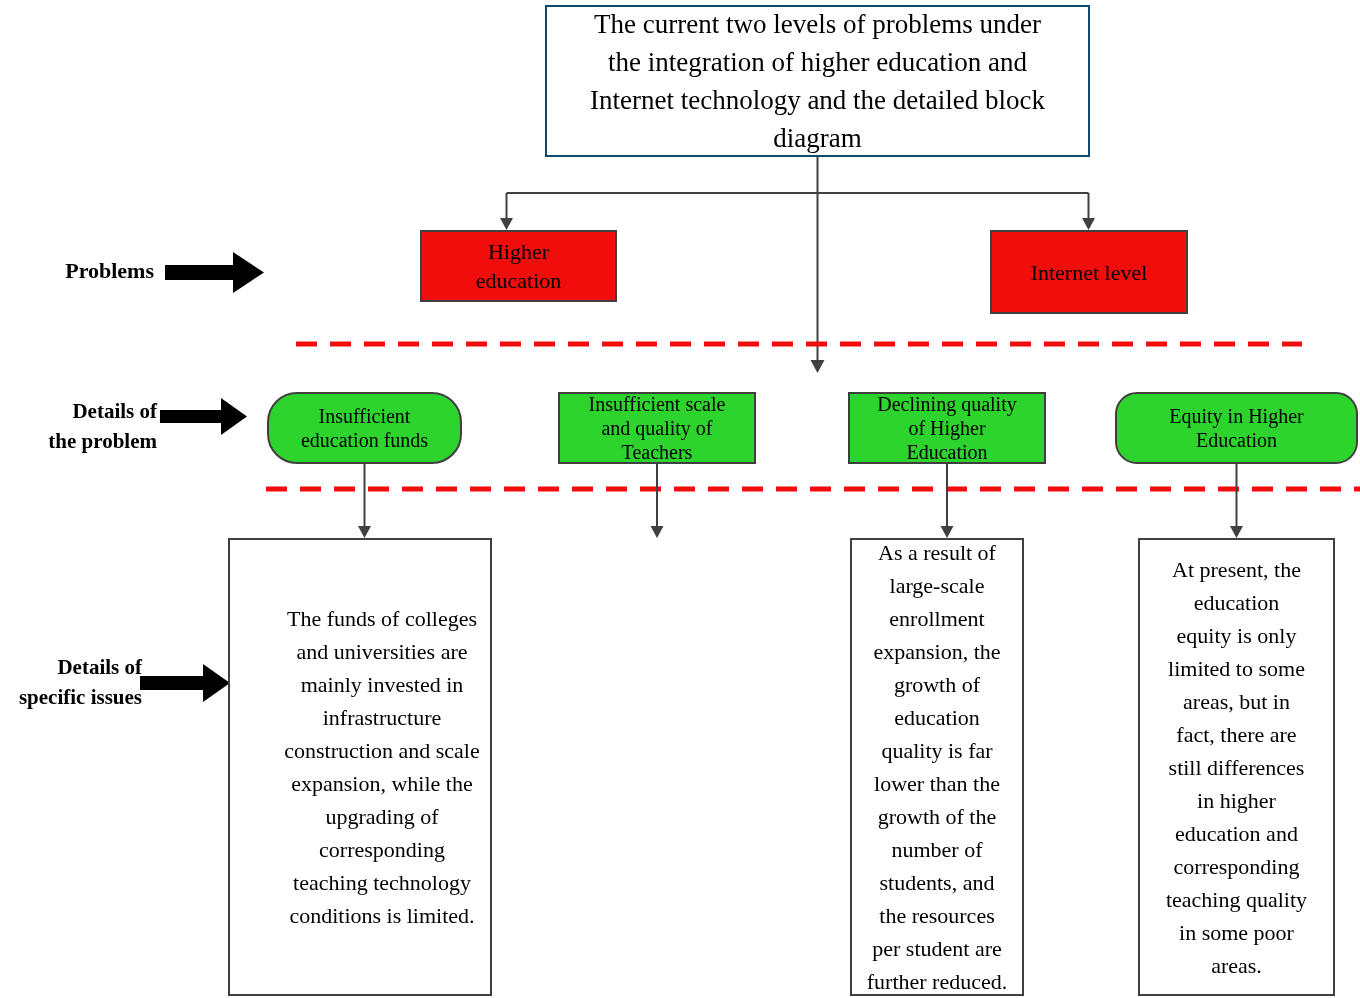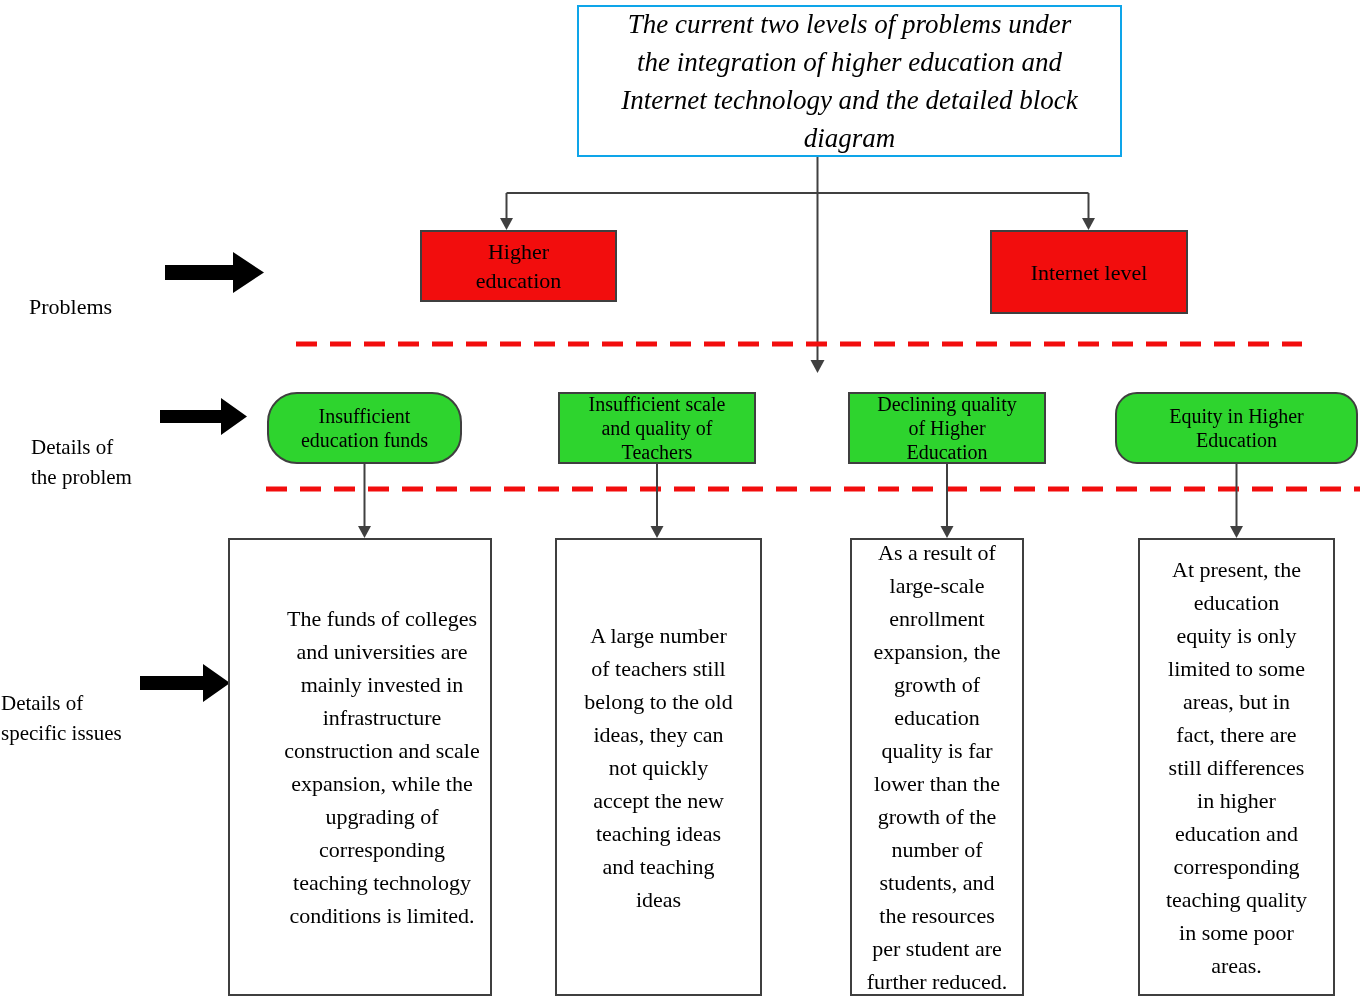--- a/index.html
+++ b/index.html
@@ -12,23 +12,23 @@
     color:#000000;
     overflow:hidden;
   }
   .ml{white-space:pre-line;}
   .box{
     position:absolute;
     display:flex;align-items:center;justify-content:center;
     text-align:center;
   }
   .title-box{
-    left:577px;top:5px;width:545px;height:152px;
-    border:2px solid #0ea5e9;background:#ffffff;
-    font-size:27px;line-height:38px;font-style:italic;
+    left:545px;top:5px;width:545px;height:152px;
+    border:2px solid #0c4a6e;background:#ffffff;
+    font-size:27px;line-height:38px;
   }
   .rbox{
     background:#f20d0d;border:2px solid #3f3f3f;
     font-size:22px;line-height:29px;
   }
   .rbox1{left:420px;top:230px;width:197px;height:72px;}
   .rbox2{left:990px;top:230px;width:198px;height:84px;}
   .gbox{
     background:#2ed42e;border:2px solid #3f3f3f;
     font-size:20px;line-height:24px;
@@ -42,24 +42,23 @@
     font-size:22px;line-height:33px;
     top:538px;height:458px;
     padding:2px 4px;
   }
   .wbox1{left:228px;width:264px;padding-left:48px;}
   .wbox2{left:555px;width:207px;}
   .wbox3{left:850px;width:174px;}
   .wbox4{left:1138px;width:197px;}
   .rowlabel{
     position:absolute;
-    font-weight:normal;
+    font-weight:bold;
     font-size:21px;line-height:30px;
-    text-align:left;
-    margin-top:36px;
+    text-align:right;
   }
   .lbl1{left:29px;top:256px;width:125px;font-size:22px;}
   .lbl2{left:31px;top:396px;width:126px;}
   .lbl3{left:1px;top:652px;width:141px;}
   #connector-layer{
     position:absolute;left:0;top:0;width:1360px;height:998px;
     pointer-events:none;
   }
 </style>
 </head>
@@ -124,29 +123,20 @@
   <div class="box wbox wbox1 ml">The funds of colleges
 and universities are
 mainly invested in
 infrastructure
 construction and scale
 expansion, while the
 upgrading of
 corresponding
 teaching technology
 conditions is limited.</div>
-  <div class="box wbox wbox2 ml">A large number
-of teachers still
-belong to the old
-ideas, they can
-not quickly
-accept the new
-teaching ideas
-and teaching
-ideas</div>
   <div class="box wbox wbox3 ml">As a result of
 large-scale
 enrollment
 expansion, the
 growth of
 education
 quality is far
 lower than the
 growth of the
 number of

